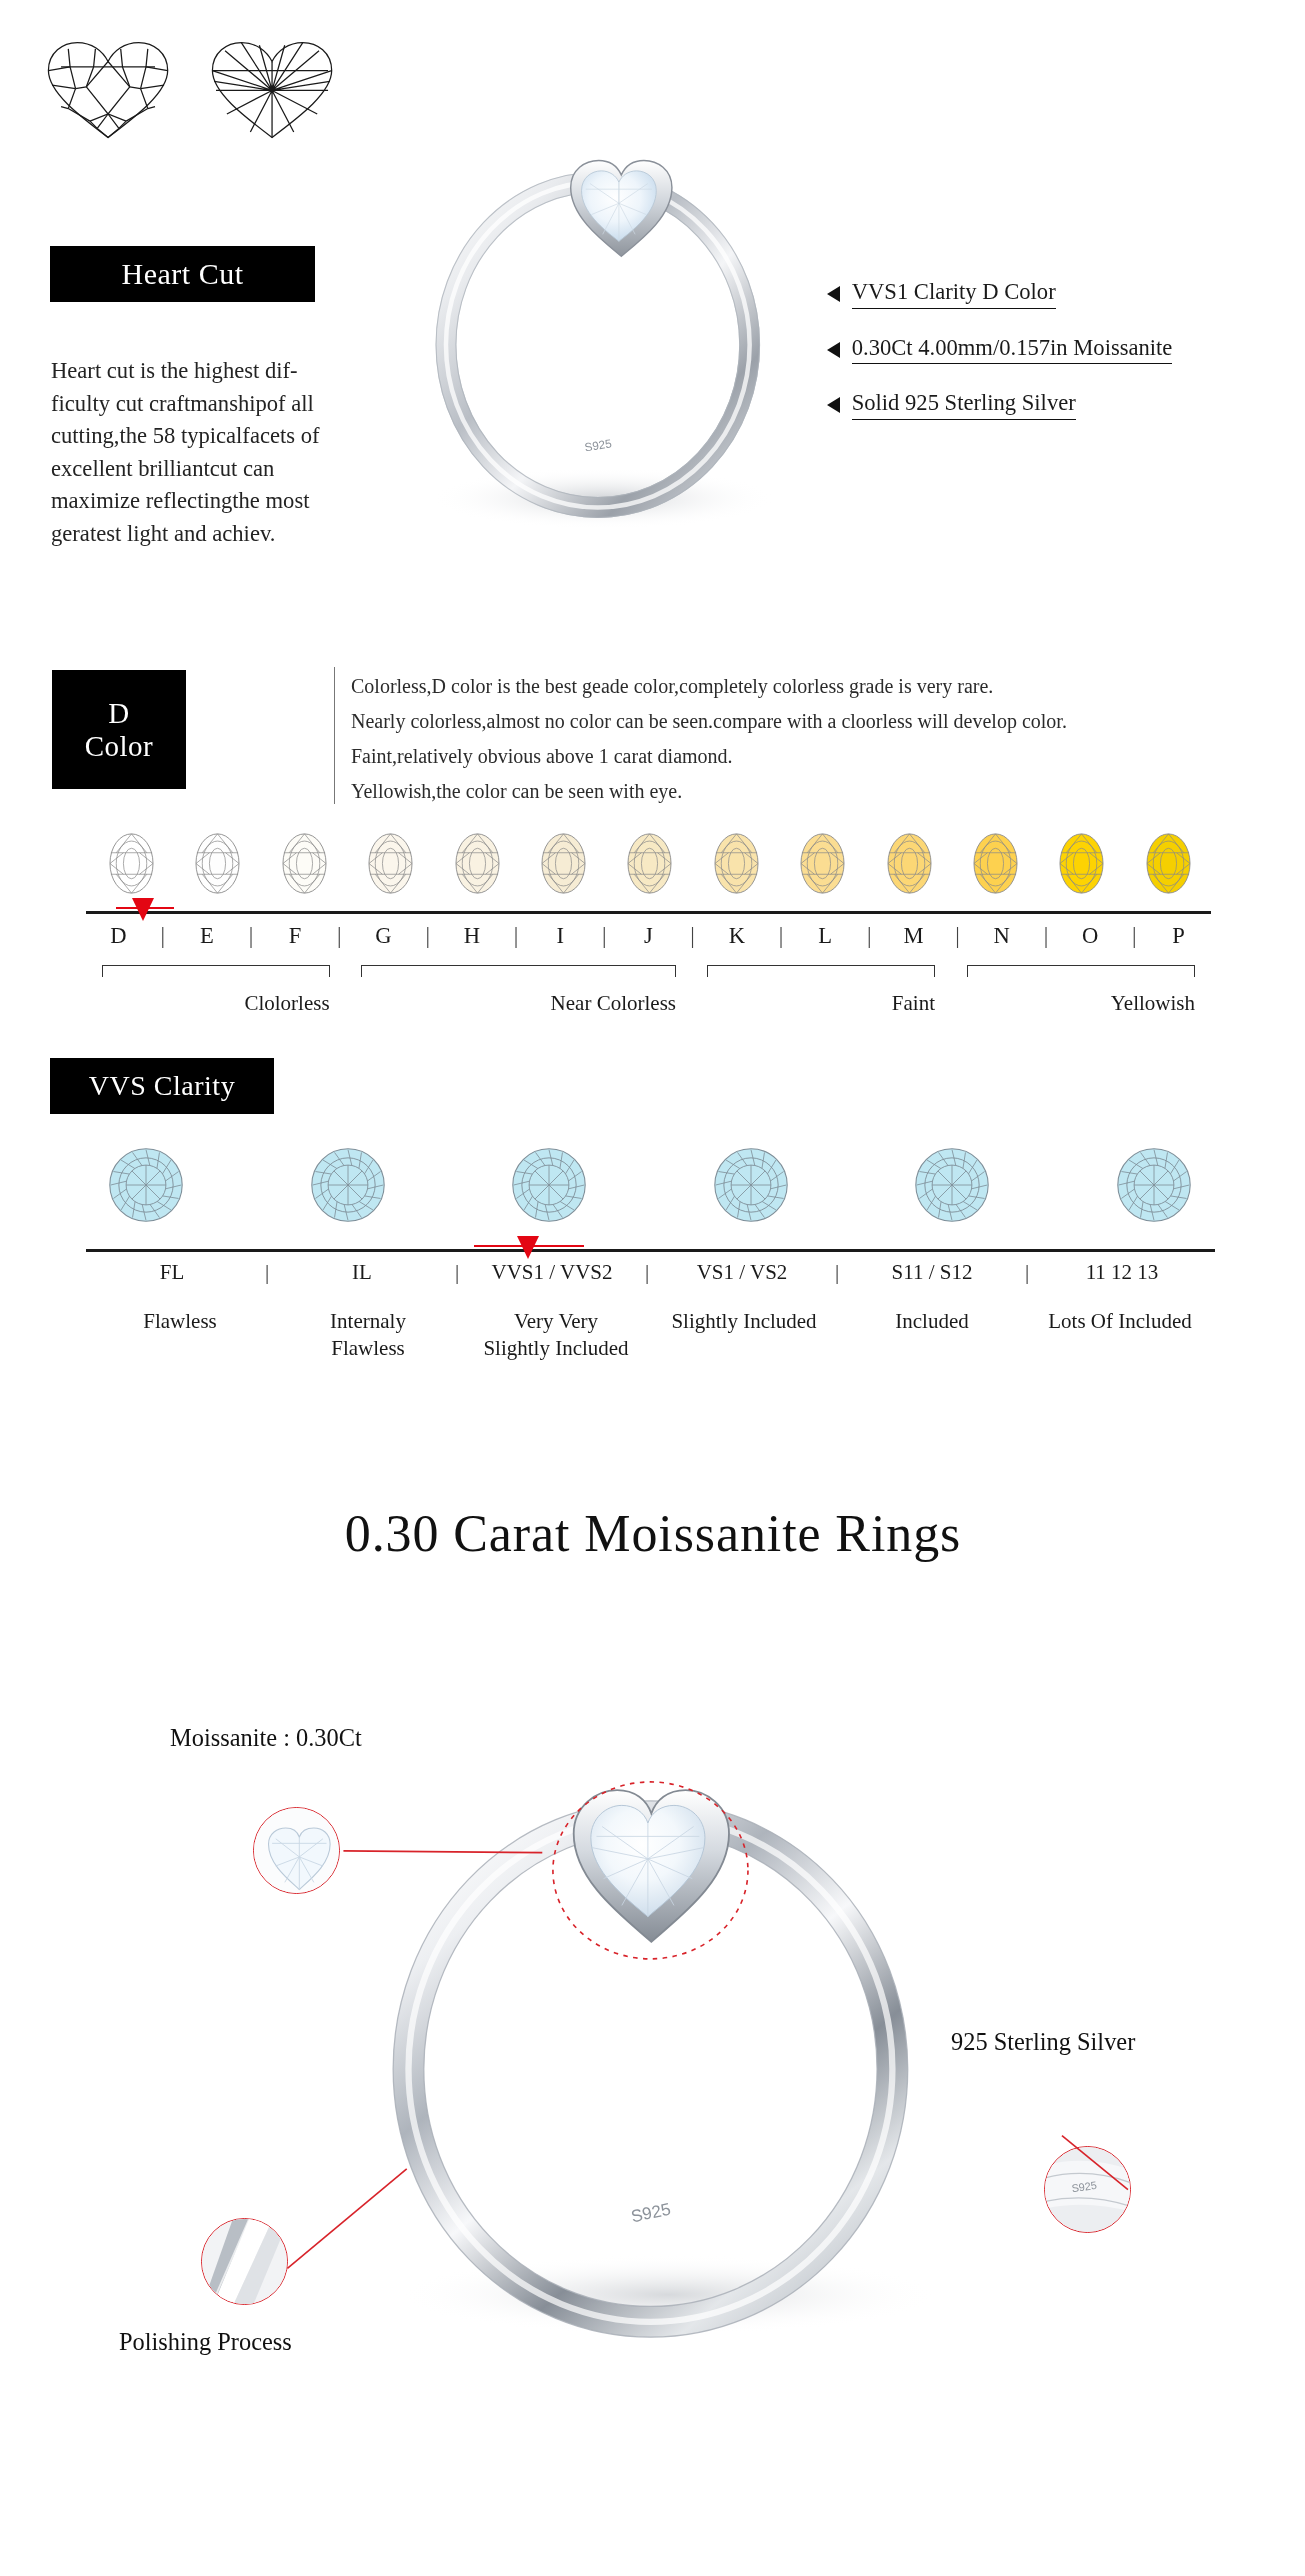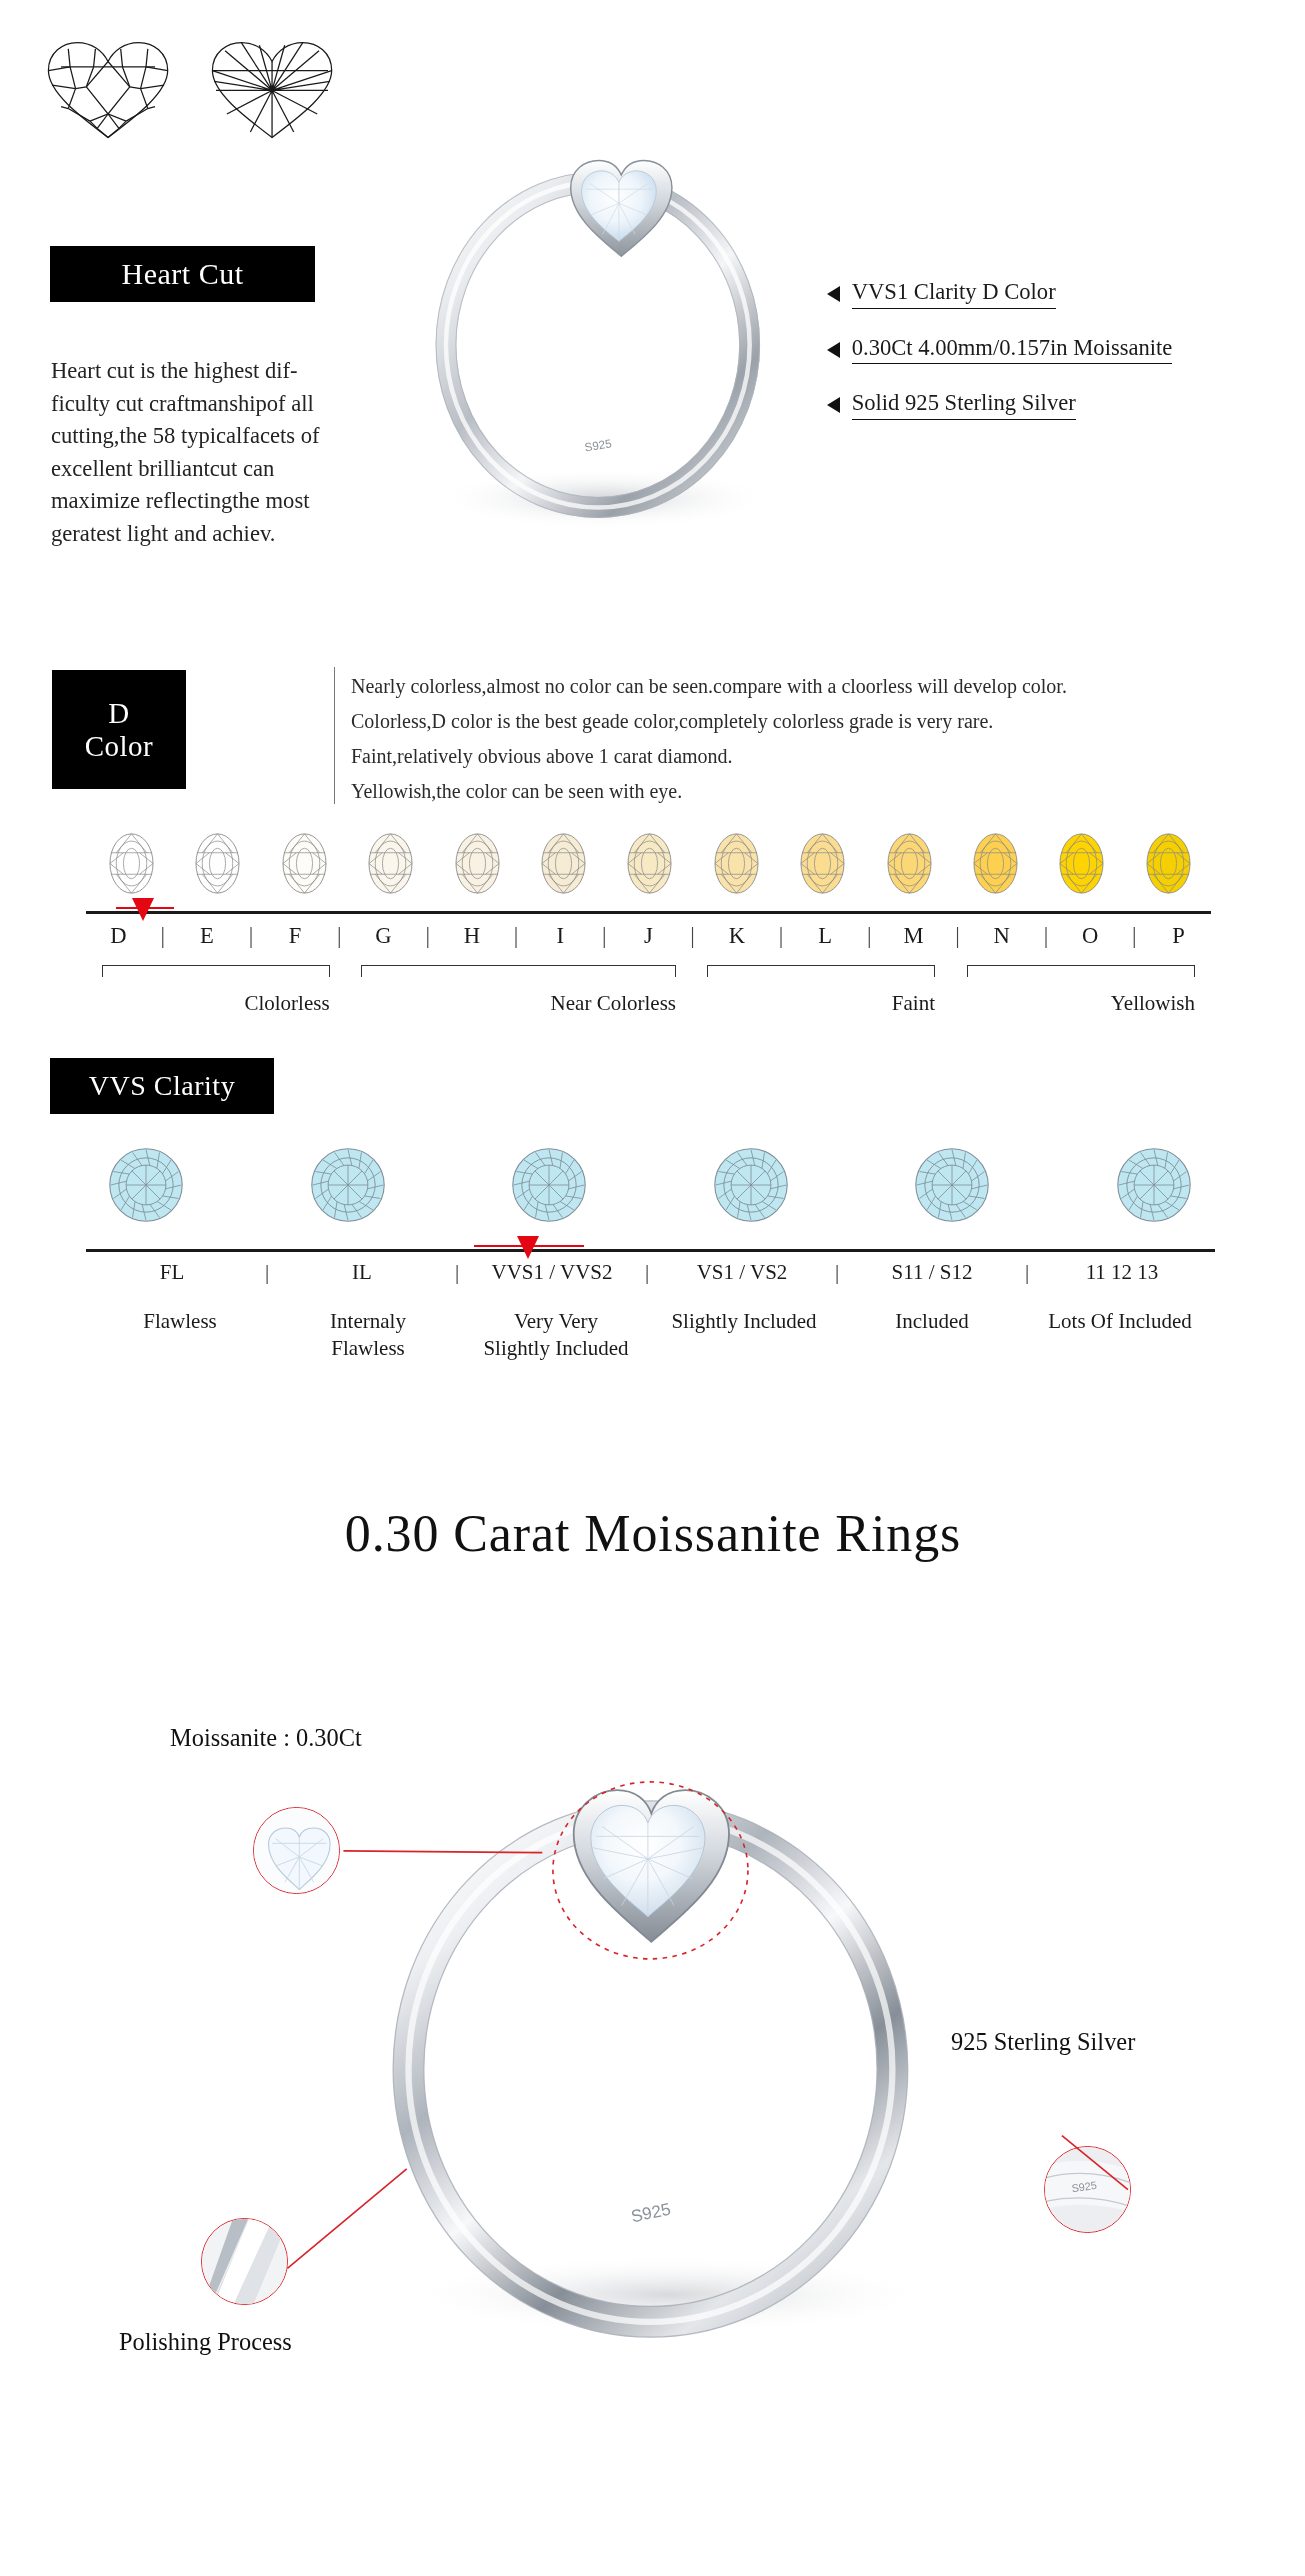--- a/index.html
+++ b/index.html
@@ -356,22 +356,22 @@
 
   <div class="blk abs" id="d-color-badge">
     <span>D</span>
     <span>Color</span>
   </div>
 
 
   <div class="abs" id="grade-divider"></div>
 
   <div class="abs" id="grade-desc">
+    <div>Colorless,D color is the best geade color,completely colorless grade is very rare.</div>
     <div>Nearly colorless,almost no color can be seen.compare with a cloorless will develop color.</div>
-    <div>Colorless,D color is the best geade color,completely colorless grade is very rare.</div>
     <div>Faint,relatively obvious above 1 carat diamond.</div>
     <div>Yellowish,the color can be seen with eye.</div>
   </div>
 
   <div class="abs" id="color-gems">
       <svg class="gem-oval" viewBox="0 0 52 68">
         <ellipse cx="26" cy="34" rx="24" ry="33" fill="#ffffff" stroke="#8a8a8a" stroke-width="1"></ellipse>
         <ellipse cx="26" cy="34" rx="17" ry="25" fill="none" stroke="#8a8a8a" stroke-width=".8"></ellipse>
         <ellipse cx="26" cy="34" rx="9" ry="17" fill="none" stroke="#8a8a8a" stroke-width=".8"></ellipse>
         <path d="M3 22 L49 22 M3 46 L49 46" stroke="#8a8a8a" stroke-width=".8" fill="none"></path>

